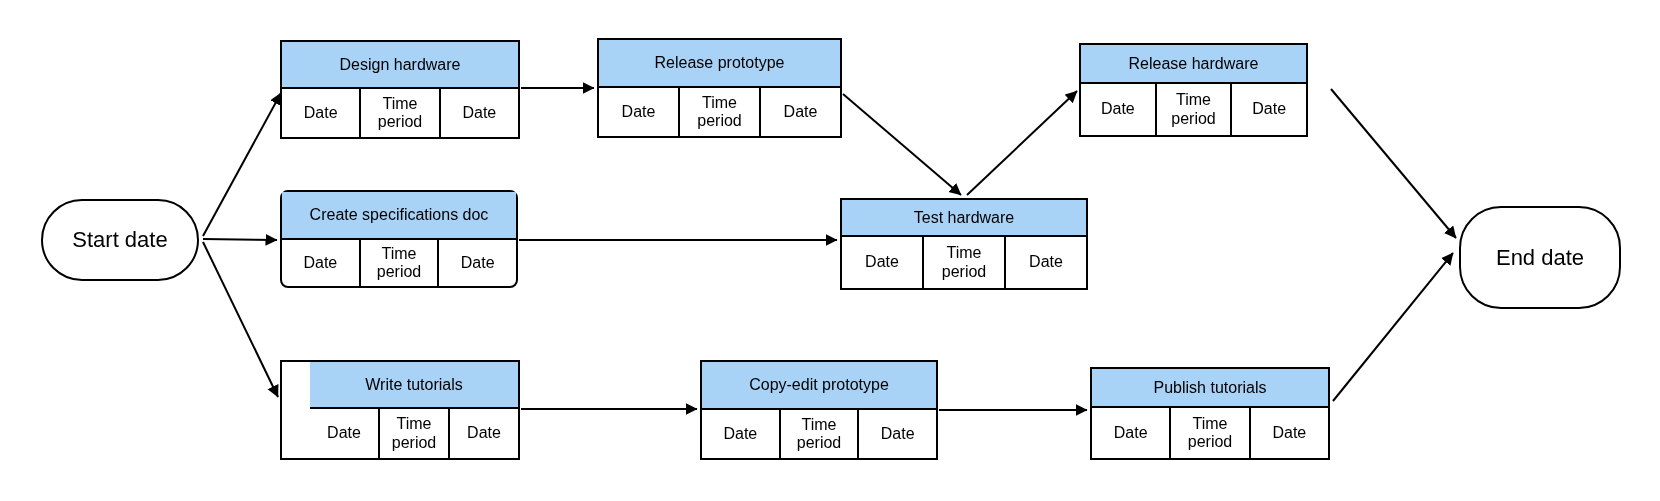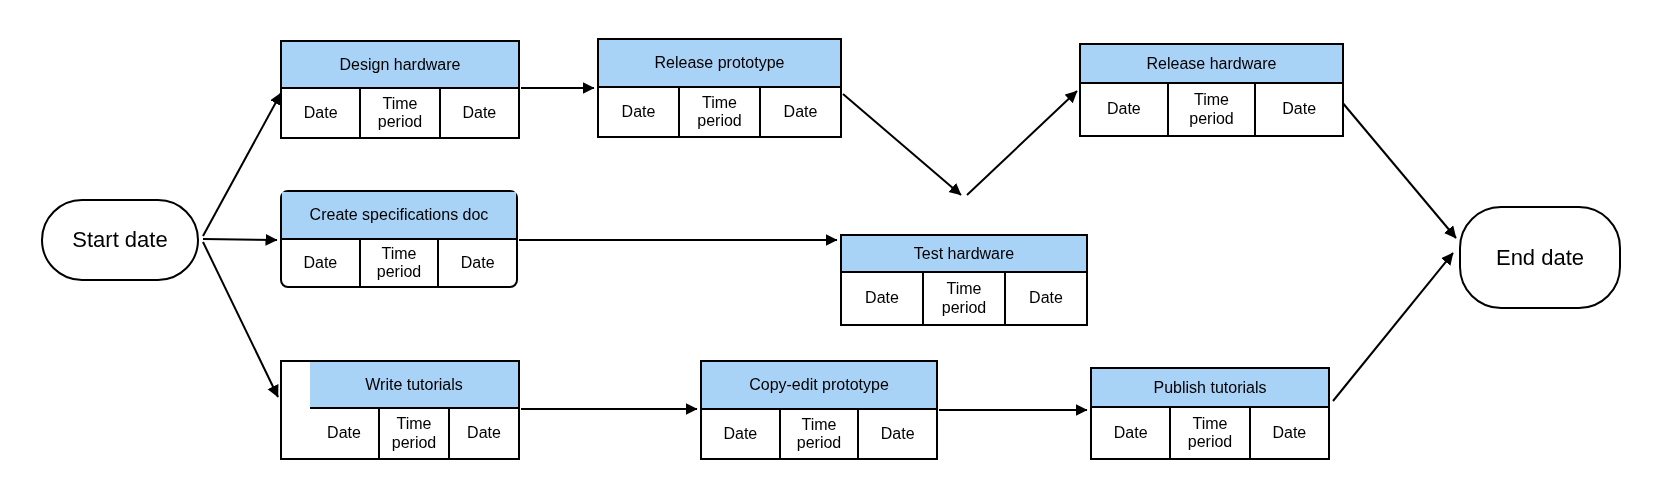--- a/index.html
+++ b/index.html
@@ -121,39 +121,39 @@
 
   <div class="task" style="left:597px;top:38px;width:245px;">
     <div class="task-header" style="height:48px">Release prototype</div>
     <div class="task-cells" style="height:48px">
       <div class="cell">Date</div>
       <div class="cell">Time period</div>
       <div class="cell">Date</div>
     </div>
   </div>
 
-  <div class="task" style="left:1079px;top:43px;width:265px;">
+  <div class="task" style="left:1079px;top:43px;width:229px;">
     <div class="task-header" style="height:39px">Release hardware</div>
     <div class="task-cells" style="height:51px">
       <div class="cell">Date</div>
       <div class="cell">Time period</div>
       <div class="cell">Date</div>
     </div>
   </div>
 
   <div class="task" style="left:280px;top:190px;width:238px;border-radius:8px;">
     <div class="task-header" style="height:48px">Create specifications doc</div>
     <div class="task-cells" style="height:46px">
       <div class="cell">Date</div>
       <div class="cell">Time period</div>
       <div class="cell">Date</div>
     </div>
   </div>
 
-  <div class="task" style="left:840px;top:198px;width:248px;margin-top:36px;">
+  <div class="task" style="left:840px;top:198px;width:248px;">
     <div class="task-header" style="height:37px">Test hardware</div>
     <div class="task-cells" style="height:51px">
       <div class="cell">Date</div>
       <div class="cell">Time period</div>
       <div class="cell">Date</div>
     </div>
   </div>
 
   <div class="task" style="left:280px;top:360px;width:240px;padding-left:28px;">
     <div class="task-header" style="height:47px">Write tutorials</div>

